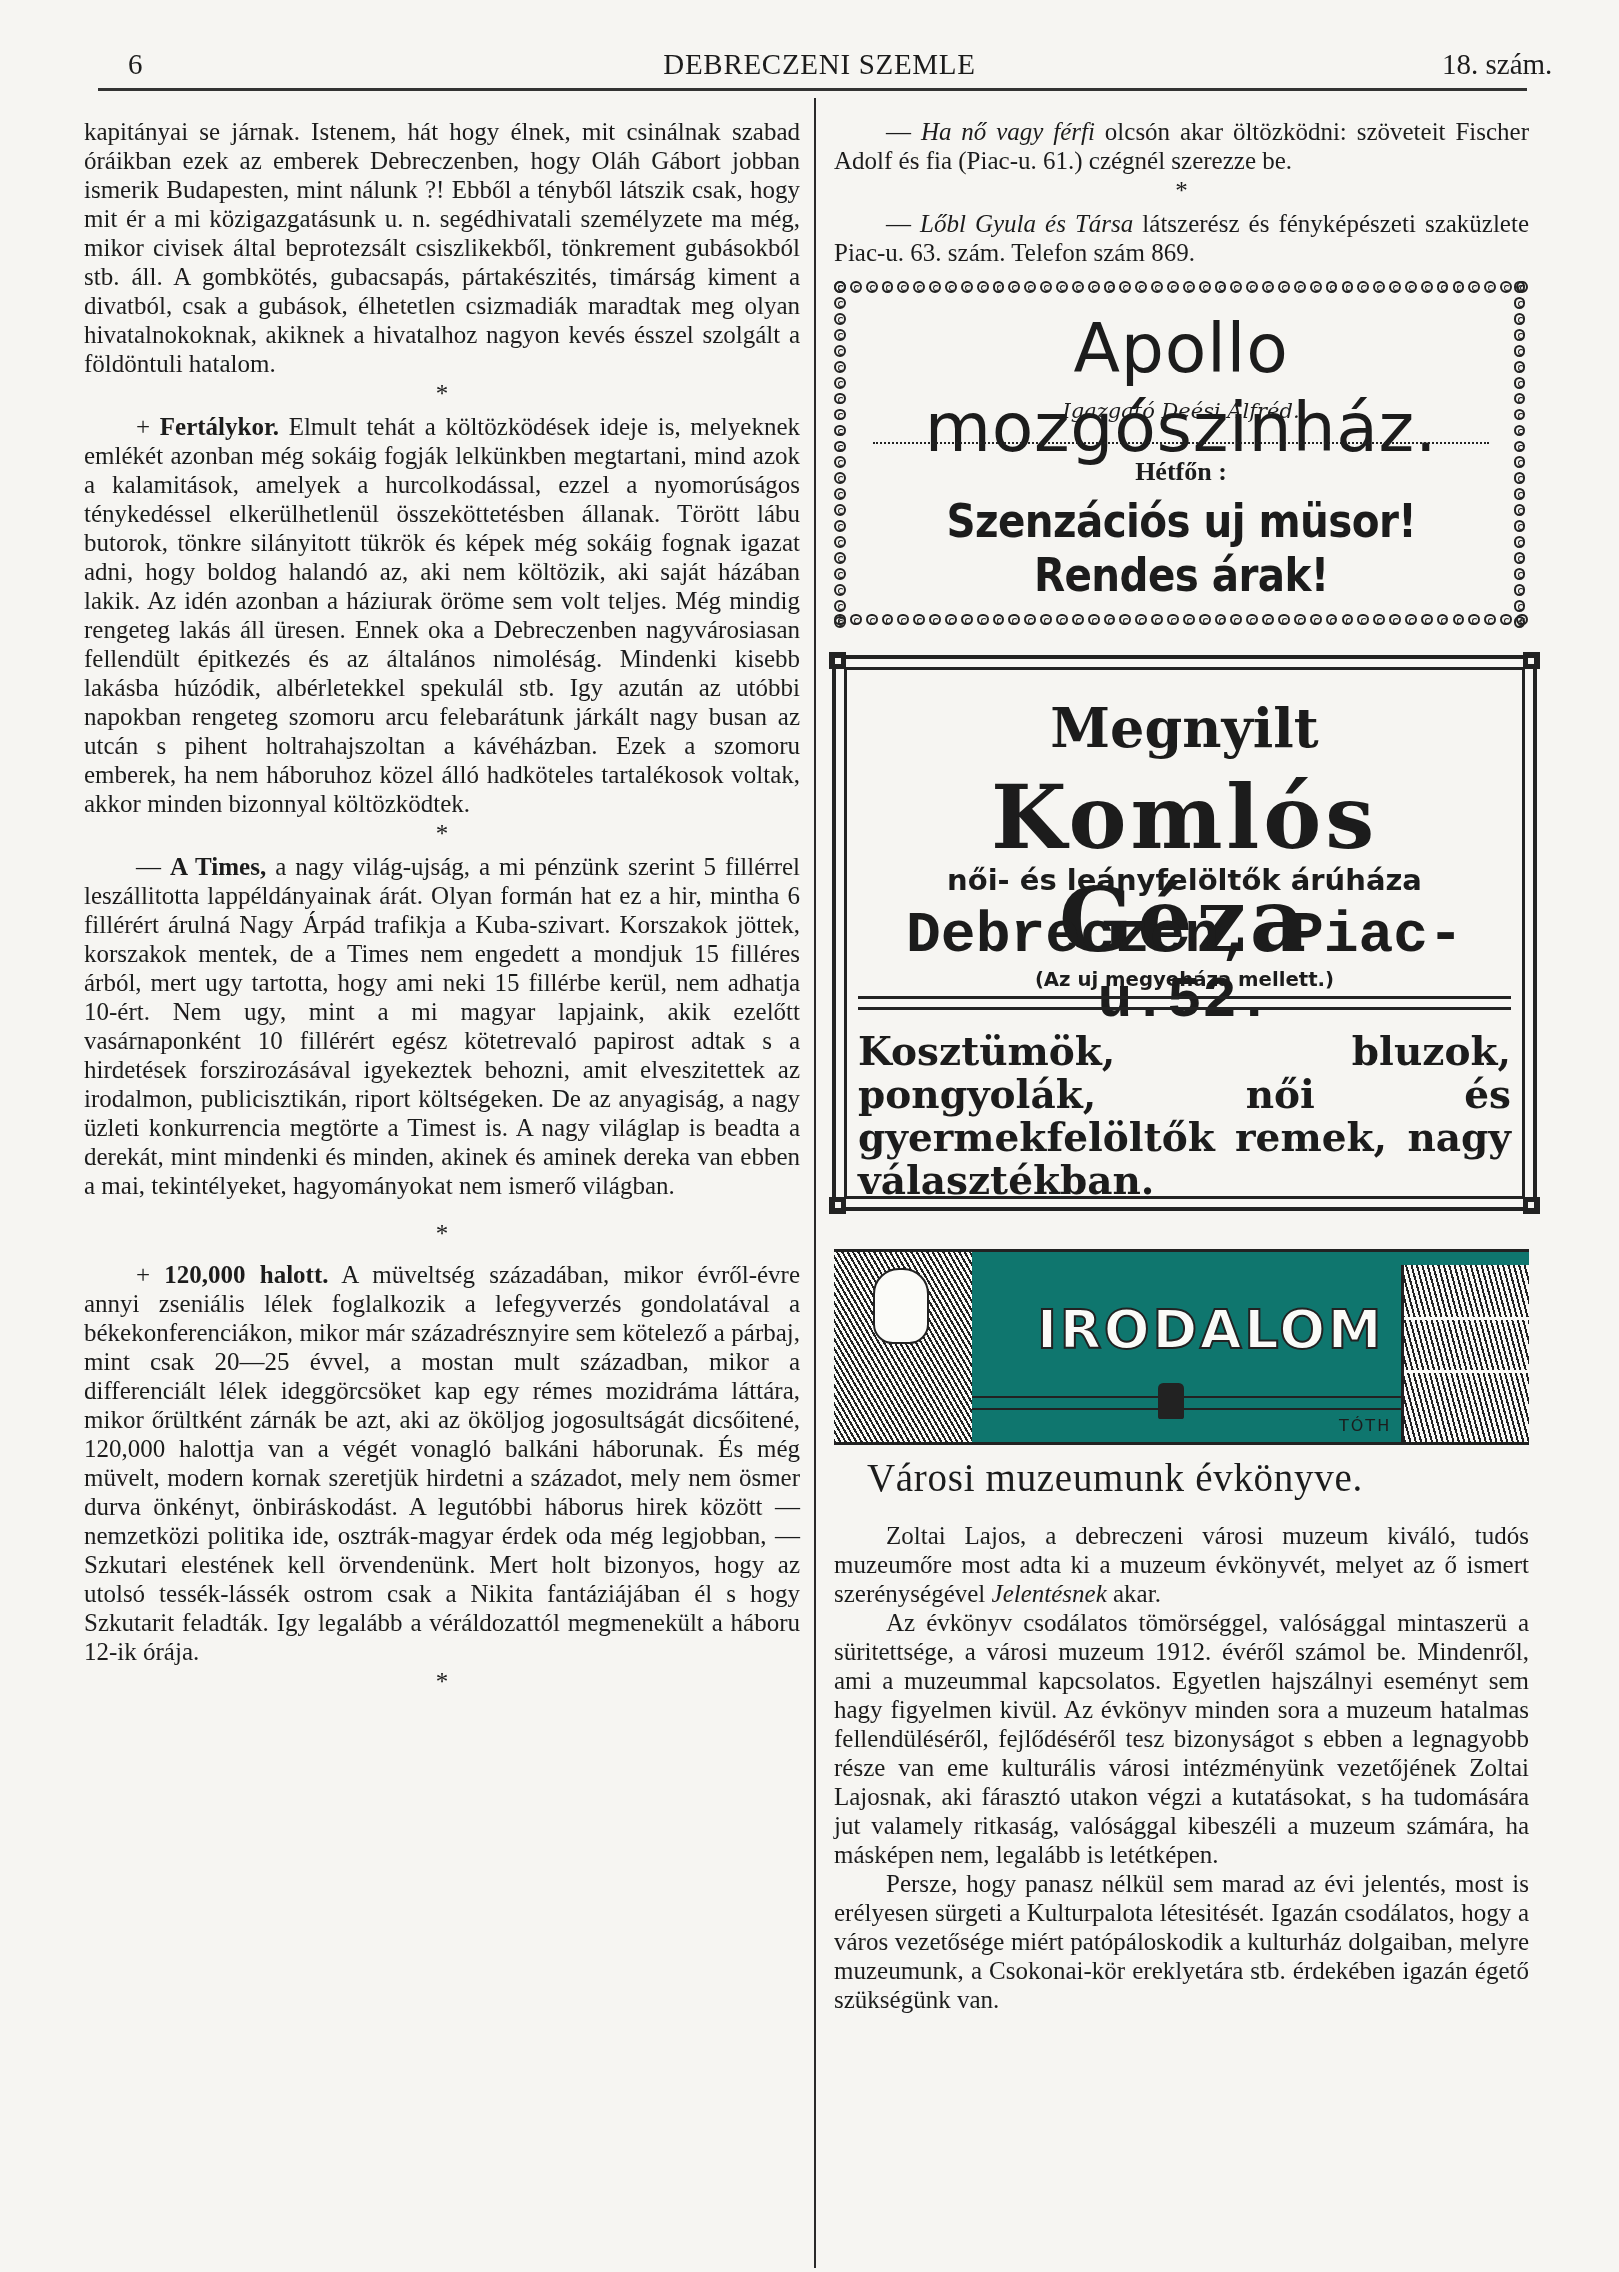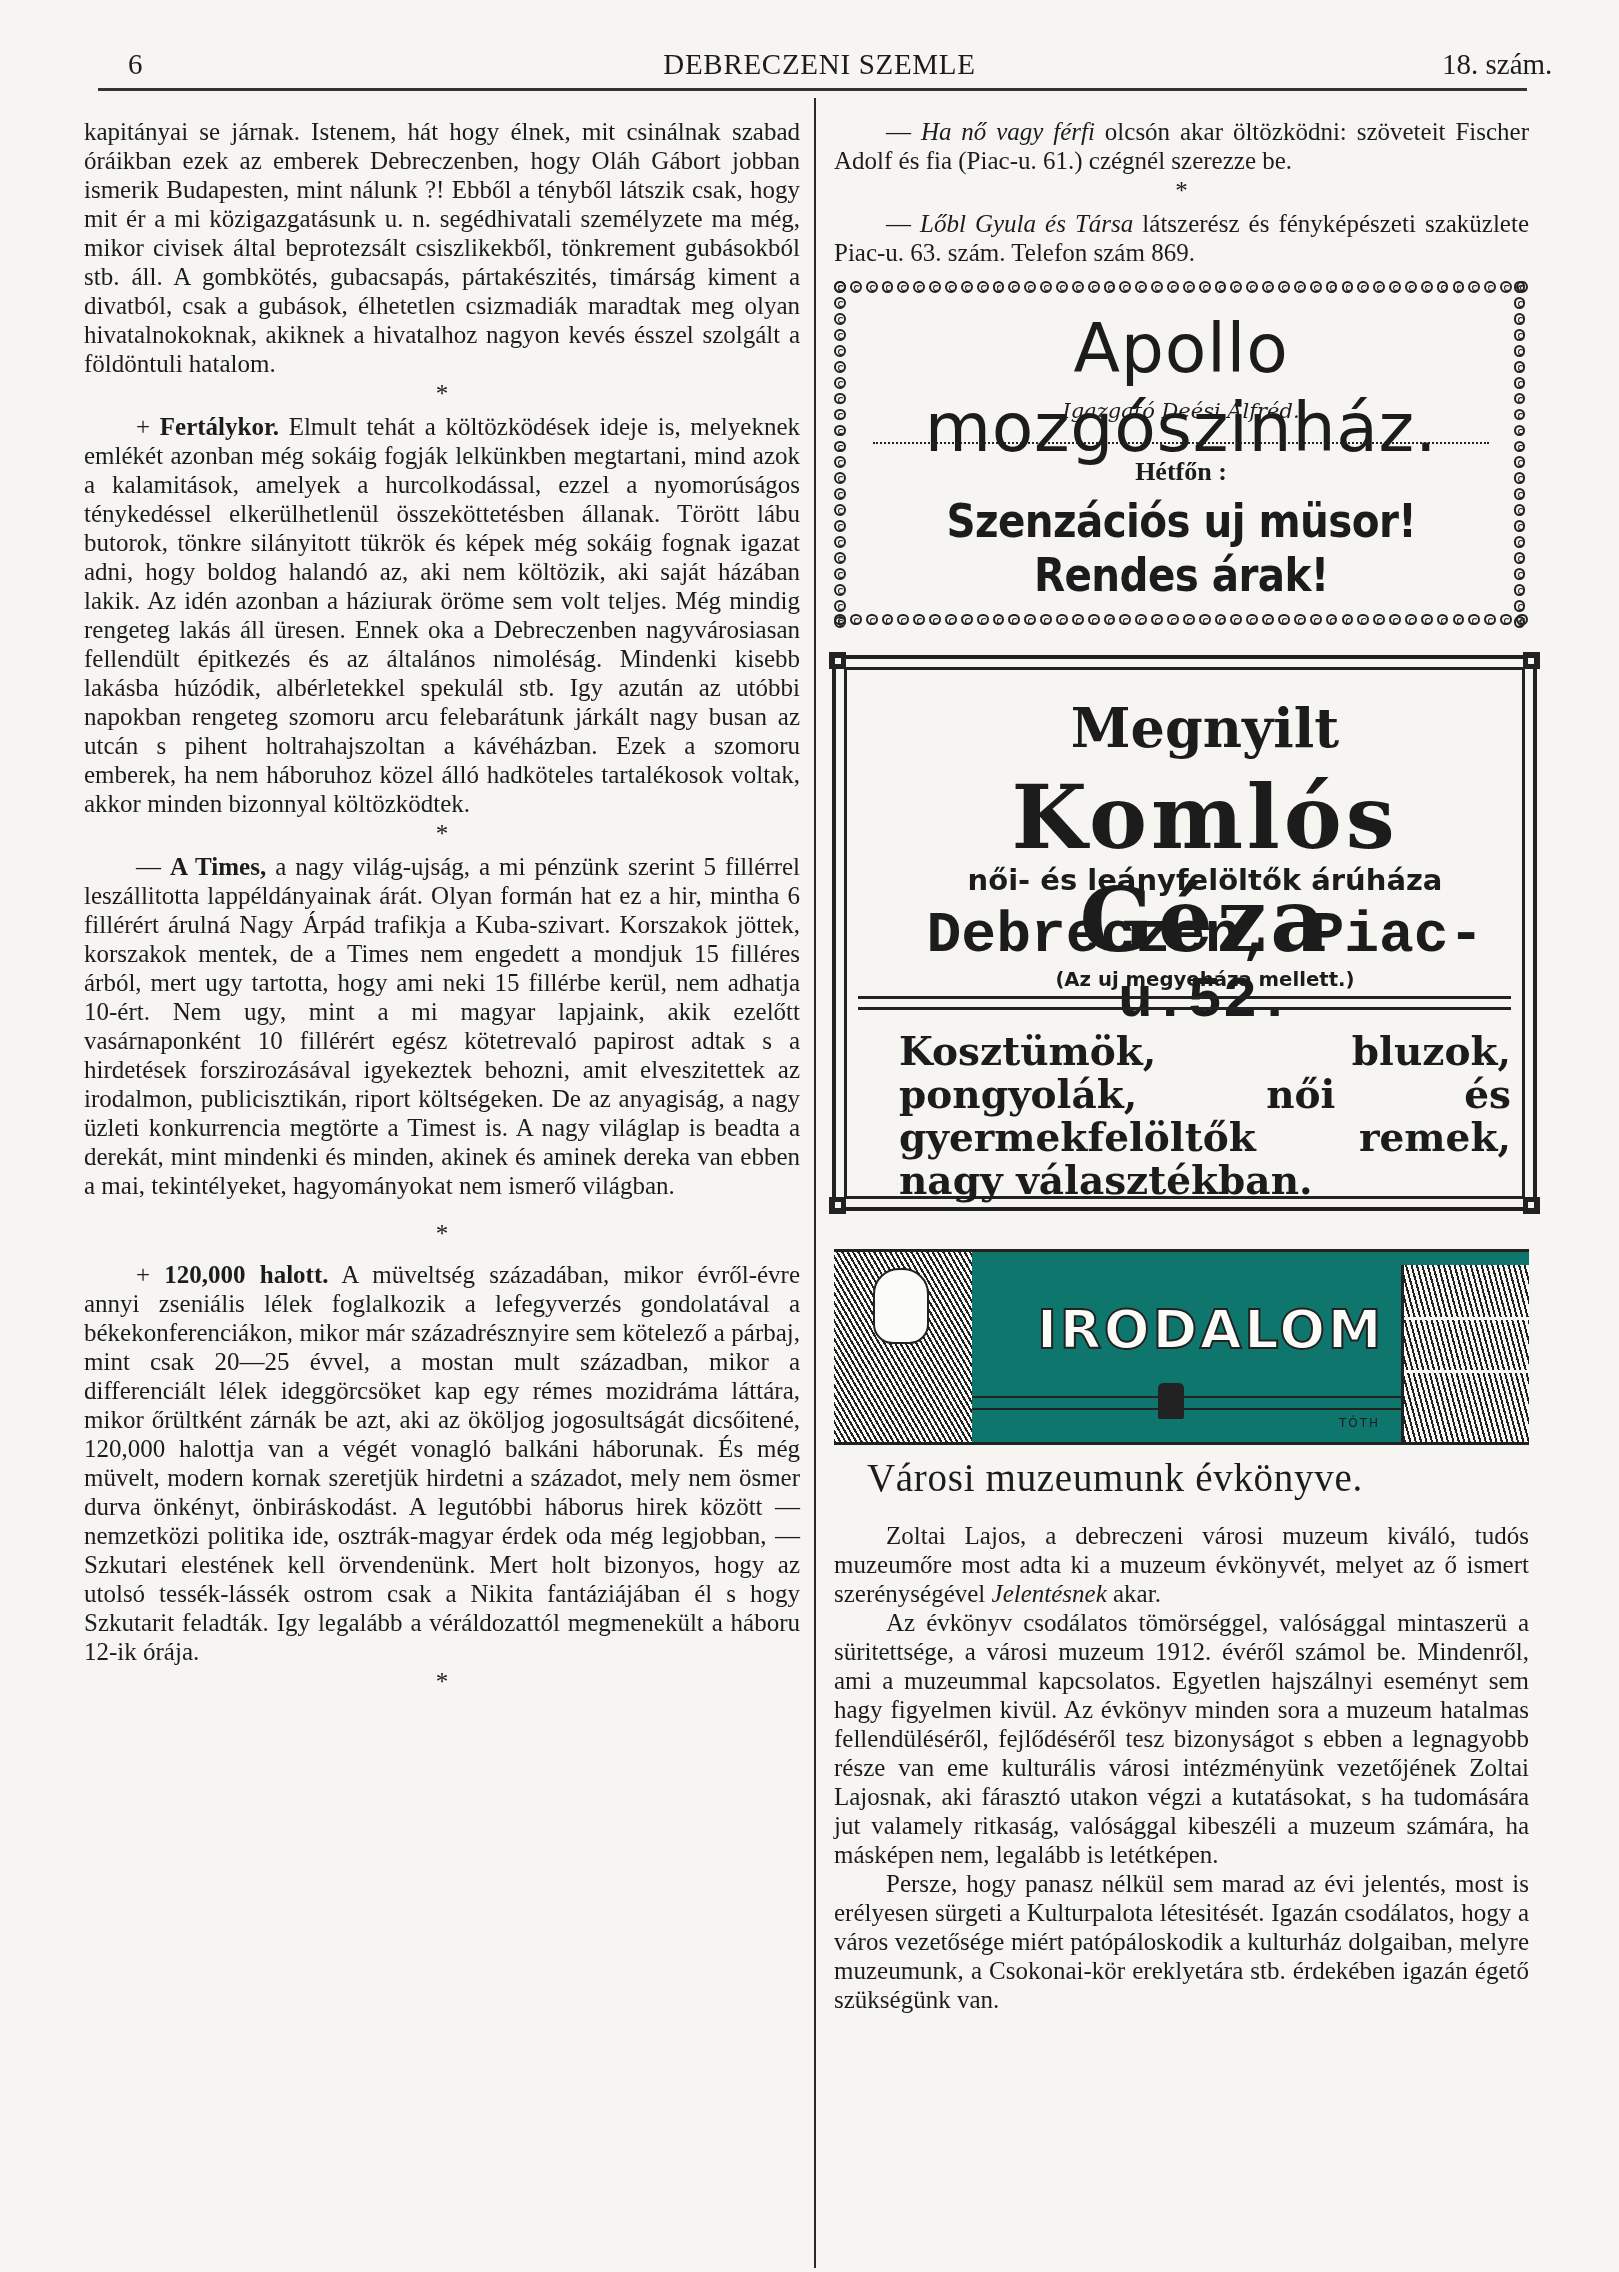--- a/index.html
+++ b/index.html
@@ -40,41 +40,41 @@
   .apollo-main { position:absolute; left:19.7px; right:19.7px; top:213px; text-align:center; font-family:"DejaVu Sans",sans-serif; font-weight:bold; font-size:46px; letter-spacing:-0.7px; transform:scaleX(0.88); transform-origin:center; }
   .apollo-sub { position:absolute; left:19.7px; right:19.7px; top:281px; text-align:center; font-family:"DejaVu Sans Mono",monospace; font-weight:bold; font-size:25px; }
 
   
   .komlos { position:absolute; left:832px; top:655px; width:705px; height:556px; }
   .k-frame-outer { position:absolute; inset:0; border:4.6px solid #222; }
   .k-frame-inner { position:absolute; left:11.8px; right:11.8px; top:11.8px; bottom:11.8px; border:3.3px solid #222; }
   .k-corner { position:absolute; width:17px; height:17px; background:#222; }
   .k-corner::after { content:""; position:absolute; left:5.2px; top:5.2px; width:6.6px; height:6.6px; background:#f6f5f2; }
   .k-sep { position:absolute; left:26px; right:26px; height:7.9px; border-top:3.3px solid #222; border-bottom:3.3px solid #222; }
-  .k-line { position:absolute; left:19.7px; right:19.7px; text-align:center; font-weight:bold;margin-left:41px; }
+  .k-line { position:absolute; left:19.7px; right:19.7px; text-align:center; font-weight:bold; }
   .k-open { top:41px; font-size:54px; font-family:"DejaVu Serif",serif; }
   .k-name { top:111px; font-size:87px; letter-spacing:3.9px; font-family:"DejaVu Serif",serif; }
   .k-kind { top:208px; font-size:29px; font-family:"DejaVu Sans",sans-serif; }
   .k-addr { top:248px; font-size:58px; font-family:Liberation Mono, monospace; }
   .k-note { top:313px; font-size:19.7px; font-family:"DejaVu Sans",sans-serif; }
   .k-goods { top:375px; left:26px; right:26px; font-size:39px; line-height:43px; text-align:justify; text-align-last:left; font-family:"DejaVu Serif",serif; }
 
   
   .irodalom { position:absolute; left:834px; top:1249px; width:695px; height:190px; background:#0f766e; border-top:3.3px solid #222; border-bottom:3.3px solid #222; overflow:hidden; }
   .ill-man { position:absolute; left:0; top:0; width:138px; height:190px;
     background:repeating-linear-gradient(60deg,#222 0 2px,#fbfbf8 2px 4.6px); }
   .ill-face { position:absolute; left:39px; top:16.4px; width:52px; height:72px; background:#fbfbf8; border-radius:26px 26px 19.7px 19.7px; border:2px solid #222; }
   .ill-shelf { position:absolute; right:0; top:13px; width:125px; height:177px;
     background:repeating-linear-gradient(75deg,#222 0 2px,#fbfbf8 2px 5.2px); border-left:3.3px solid #222; }
   .ill-shelf-line { position:absolute; left:0; right:0; height:3.3px; background:#fbfbf8; }
   .ill-desk { position:absolute; left:138px; right:125px; top:144px; border-top:2.6px solid #222; }
   .ill-desk2 { position:absolute; left:138px; right:125px; top:156px; border-top:2px solid #222; }
   .ill-ink { position:absolute; left:324px; top:131px; width:26px; height:36px; background:#222; border-radius:5.2px 5.2px 2.6px 2.6px; }
   .ill-label { position:absolute; left:203px; top:46px; font-family:"DejaVu Sans",sans-serif; font-weight:bold; font-size:54px; color:#fbfbf8; -webkit-text-stroke:2px #222; letter-spacing:2.6px; }
-  .ill-sign { position:absolute; left:505px; top:164px; font-family:"DejaVu Sans",sans-serif; font-size:12px; letter-spacing:2px; }
+  .ill-sign { position:absolute; left:505px; top:164px; font-family:"DejaVu Sans",sans-serif; font-size:16px; letter-spacing:2px; }
 
   .section-title { position:absolute; left:867px; top:1455px; font-size:39px; letter-spacing:0.7px; }
   .review { position:absolute; left:834px; top:1521px; width:695px; font-size:25px; line-height:29px; text-align:justify; }
   .review p { margin:0; }
 </style>
 </head>
 <body>
 
 <div class="header">
   <span class="hdr-page">6</span>

